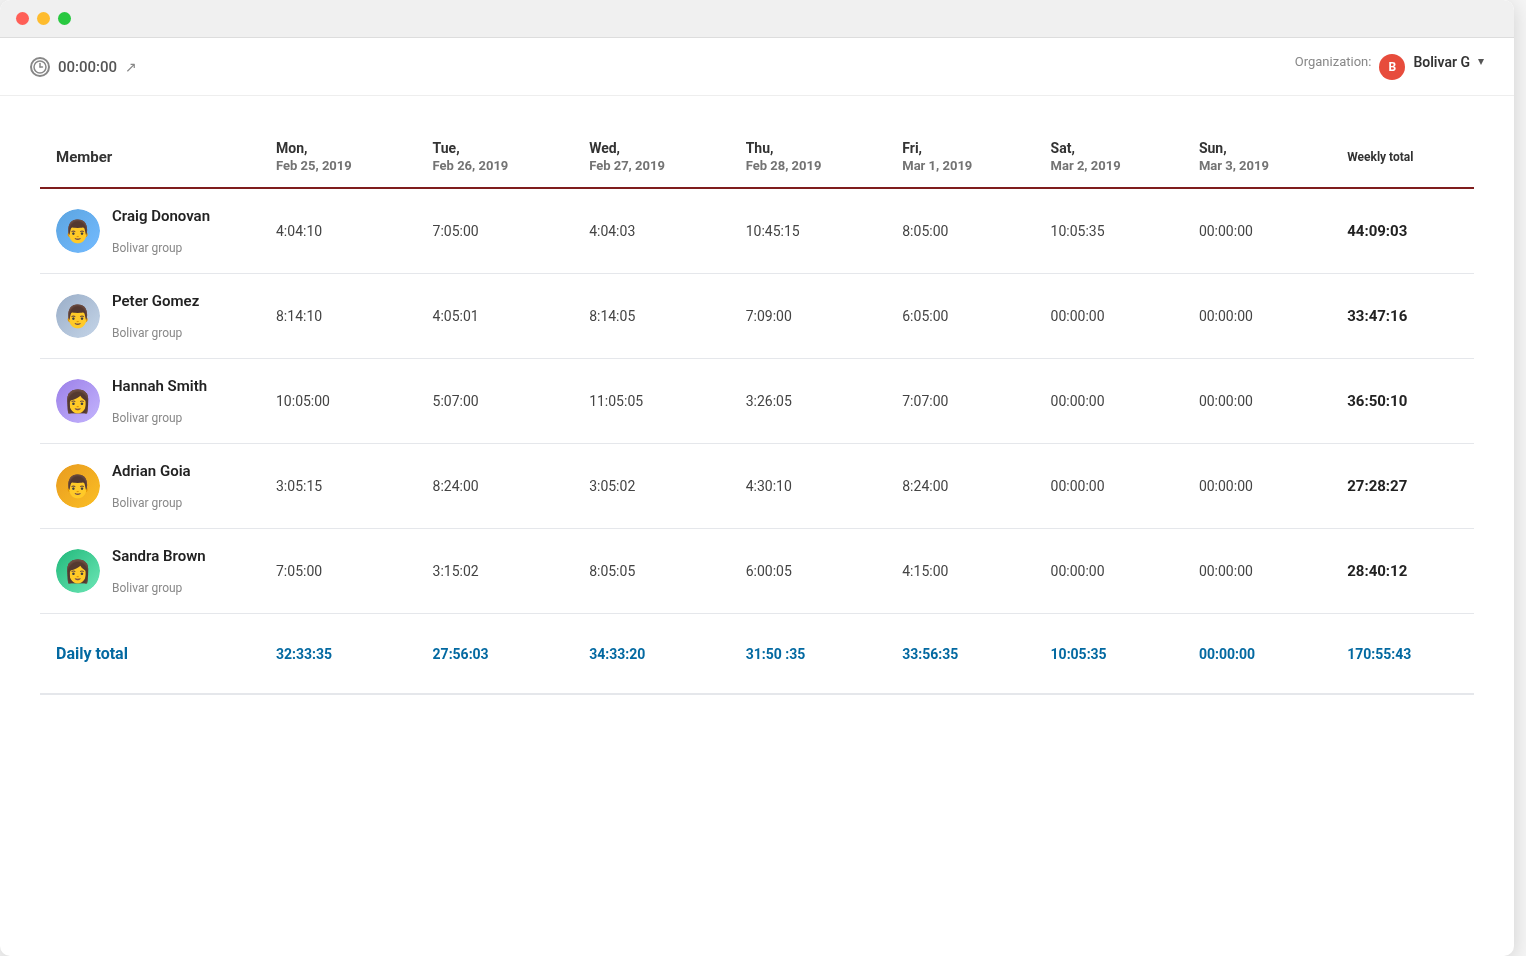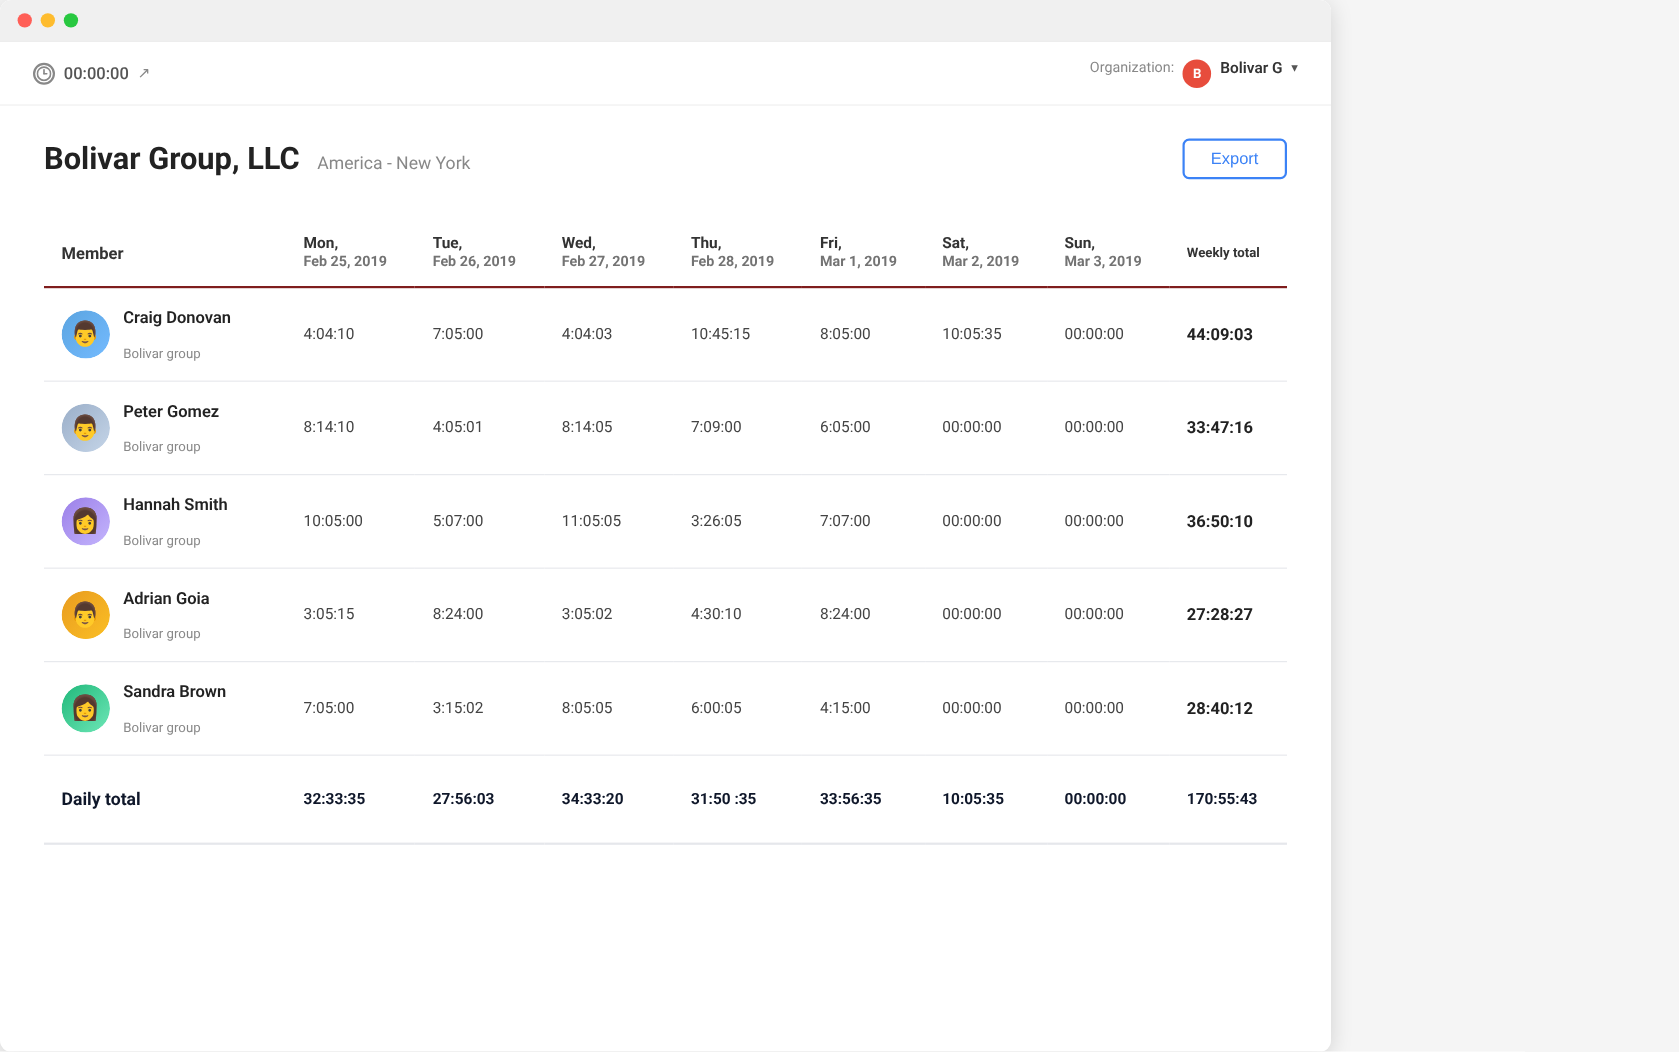--- a/index.html
+++ b/index.html
@@ -6,21 +6,21 @@
     body {
       font-family: -apple-system, BlinkMacSystemFont, 'Segoe UI', Roboto, sans-serif;
       background: #f5f5f5;
       min-height: 956px;
       color: #333;
     }
     .window {
       background: white;
       border-radius: 10px;
       box-shadow: 0 4px 20px rgba(0,0,0,0.15);
-      width: 1210px;
+      width: 1514px;
       min-height: 956px;
       position: relative;
       overflow: hidden;
     }
     .title-bar {
       background: #f0f0f0;
       height: 38px;
       display: flex;
       align-items: center;
       padding: 0 16px;
@@ -216,21 +216,21 @@
       font-size: 12px;
       color: #888;
     }
     .weekly-total {
       font-weight: 700;
       color: #222;
       font-size: 15px;
     }
     .daily-total-row td {
       font-weight: 700;
-      color: #0f172a;
+      color: #0369a1;
       font-size: 14px;
       padding: 30px 16px;
     }
     .daily-total-label {
       font-size: 16px;
       font-weight: 700;
     }
     th.weekly-total-header {
       font-size: 12px;
       font-weight: 700;
@@ -265,27 +265,20 @@
     <div class="org-area">
       <span style="color:#888;font-size:13px;">Organization:</span>
       <div class="org-badge">B</div>
       <span class="org-name">Bolivar G</span>
       <span class="chevron-down">▾</span>
     </div>
   </div>
 
   <div class="main-content">
 
-    <div class="page-header">
-      <div class="page-title-area">
-        <h1 class="page-title">Bolivar Group, LLC</h1>
-        <span class="page-subtitle">America - New York</span>
-      </div>
-      <button class="export-button">Export</button>
-    </div>
 
     <table>
       <thead>
         <tr>
           <th style="width:220px;">Member</th>
           <th>
             <div class="day-header">
               <span class="day-name">Mon,</span>
               <span class="day-date">Feb 25, 2019</span>
             </div>

